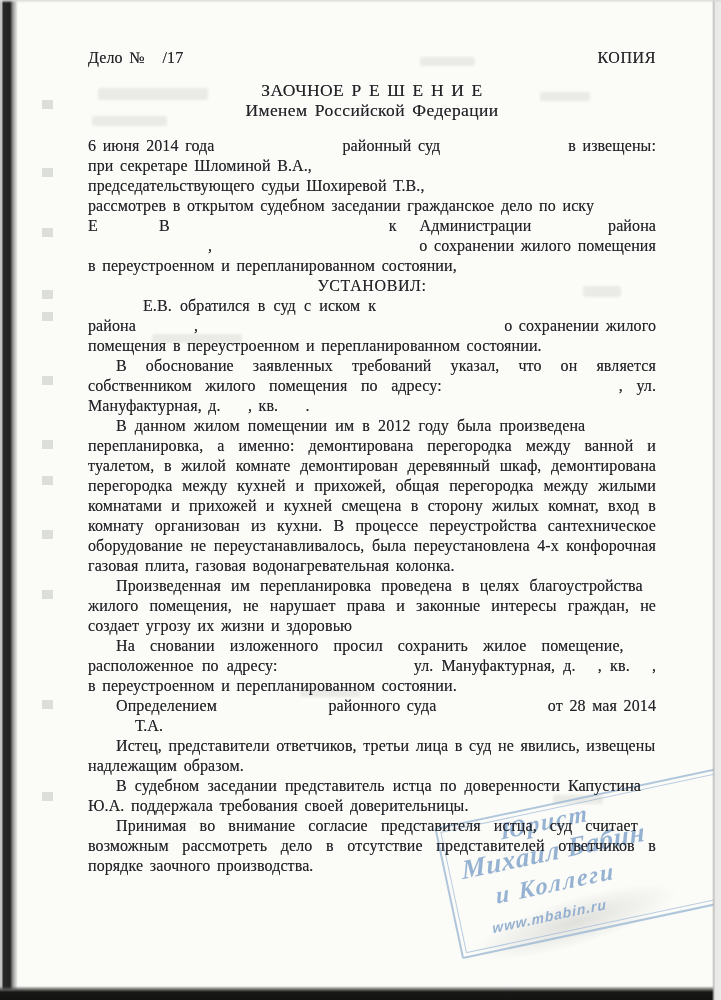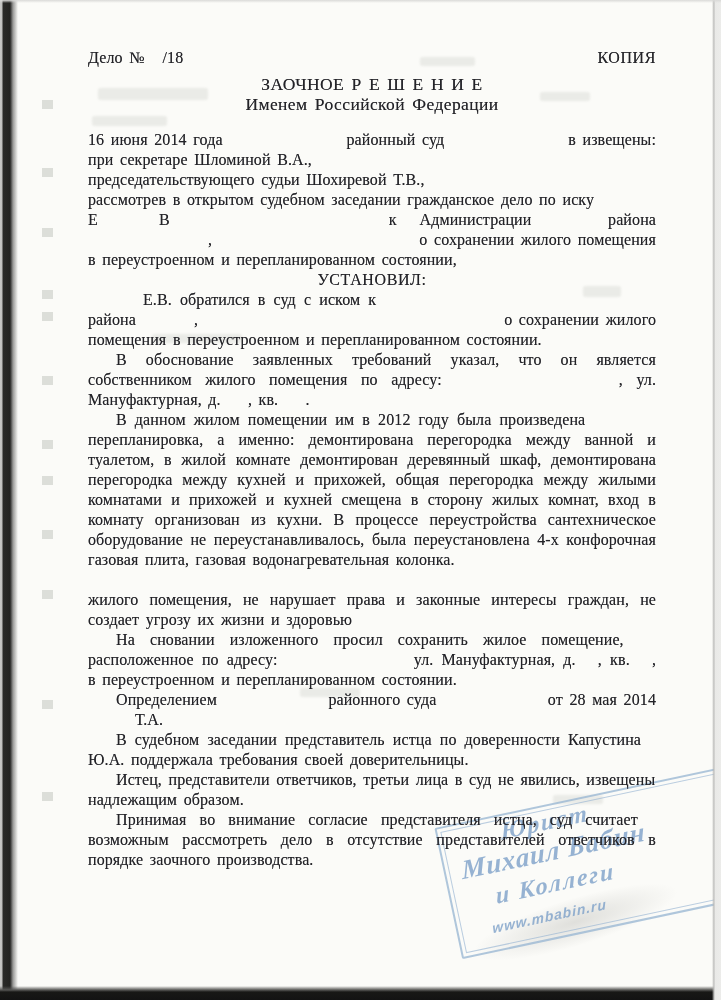--- a/index.html
+++ b/index.html
@@ -20,21 +20,21 @@
   .jp { text-align:justify; }
   .indent { text-indent:28px; }
   .center { text-align:center; }
   .title-line { font-size:17.5px; letter-spacing:0.4px; margin:0; }
   .heading { letter-spacing:0.6px; }
   .ws0 { word-spacing:2.5px; } .ws1 { word-spacing:1px; } .ws4 { word-spacing:4px; }
   .ws6 { word-spacing:6px; } .ws9 { word-spacing:9px; } .ws11 { word-spacing:11px; }  .gap-14 { width:14px; } .gap-18 { width:18px; }
   .gap-23 { width:23px; } .gap-28 { width:28px; } .gap-47 { width:47px; }
   .gap-55 { width:55px; } .gap-58 { width:58px; } .gap-61 { width:61px; }
   .gap-120{ width:120px;} .gap-150{ width:150px;} .gap-219{ width:219px; }
-  .mt16 { margin-top:16px; } .mt6 { margin-top:6px; }
+  .mt16 { margin-top:16px; } .mt6 { margin-top:12px; }
   
   .stamp {
     position:absolute; left:445px; top:795px; width:300px; height:130px;
     transform:rotate(-12deg); z-index:1;
     border:2px solid rgba(150,180,210,0.75); border-radius:2px;
   }
   .stamp-inner { position:absolute; inset:3px; border:1px solid rgba(150,180,210,0.65); }
   .stamp .st { position:absolute; font-style:italic; font-weight:bold;
     color:rgba(125,160,200,0.8); transform:skewX(-8deg); white-space:nowrap; }
   .st-top  { left:62px; top:2px;  font-size:24px; letter-spacing:2px; }
@@ -93,31 +93,31 @@
     <span class="st st-name">Михаил Бабин</span>
     <span class="st st-suf">и Коллеги</span>
     <span class="st st-url">www.mbabin.ru</span>
   </div>
 
   <div class="text-layer">
 
     <div class="row">
       <span>Дело №</span>
       <span class="sp gap-18"></span>
-      <span>/18</span>
+      <span>/17</span>
       <span class="flex"></span>
       <span class="heading">КОПИЯ</span>
     </div>
 
     <div class="center title-line mt6">ЗАОЧНОЕ Р Е Ш Е Н И Е</div>
     <div class="center title-line">Именем Российской Федерации</div>
 
     <div class="mt16">
       <div class="row">
-        <span>16 июня 2014 года</span>
+        <span>6 июня 2014 года</span>
         <span class="flex"></span>
         <span>районный суд</span>
         <span class="flex"></span>
         <span>в извещены:</span>
       </div>
       <div>при секретаре Шломиной В.А.,</div>
       <div>председательствующего судьи Шохиревой Т.В.,</div>
       <div>рассмотрев в открытом судебном заседании гражданское дело по иску</div>
       <div class="row">
         <span>Е</span>
@@ -154,42 +154,42 @@
         <span class="flex"></span>
         <span>о сохранении жилого</span>
       </div>
       <div>помещения в переустроенном и перепланированном состоянии.</div>
     </div>
 
     <p class="jp indent" style="margin:0"><span>В обоснование заявленных требований указал, что он является собственником жилого помещения по адресу:</span> <span class="sp gap-150"></span> <span>, ул. Мануфактурная, д.</span> <span class="sp gap-14"></span> <span>, кв.</span> <span class="sp gap-14"></span> <span>.</span></p>
 
     <p class="jp indent" style="margin:0"><span class="ws4">В данном жилом помещении им в 2012 году была произведена</span><br><span>перепланировка, а именно: демонтирована перегородка между ванной и туалетом, в жилой комнате демонтирован деревянный шкаф, демонтирована перегородка между кухней и прихожей, общая перегородка между жилыми комнатами и прихожей и кухней смещена в сторону жилых комнат, вход в комнату организован из кухни. В процессе переустройства сантехническое оборудование не переустанавливалось, была переустановлена 4-х конфорочная газовая плита, газовая водонагревательная колонка.</span></p>
 
-    <p class="jp indent" style="margin:0"><br><span>жилого помещения, не нарушает права и законные интересы граждан, не создает угрозу их жизни и здоровью</span></p>
+    <p class="jp indent" style="margin:0"><span class="ws6">Произведенная им перепланировка проведена в целях благоустройства</span><br><span>жилого помещения, не нарушает права и законные интересы граждан, не создает угрозу их жизни и здоровью</span></p>
 
     <p class="jp indent" style="margin:0"><span class="ws11">На сновании изложенного просил сохранить жилое помещение,</span><br><span>расположенное по адресу:</span> <span class="sp gap-120"></span> <span>ул. Мануфактурная, д.</span> <span class="sp gap-14"></span><span>, кв.</span> <span class="sp gap-14"></span><span>, в переустроенном и перепланированном состоянии.</span></p>
 
     <div>
       <div class="row">
         <span class="sp gap-28"></span>
         <span>Определением</span>
         <span class="flex"></span>
         <span>районного суда</span>
         <span class="flex"></span>
         <span>от 28 мая 2014</span>
       </div>
       <div class="row">
         <span class="sp gap-47"></span>
         <span>Т.А.</span>
       </div>
     </div>
 
+    <p class="jp indent" style="margin:0"><span class="ws0">Истец, представители ответчиков, третьи лица в суд не явились, извещены</span><br><span>надлежащим образом.</span></p>
+
     <p class="jp indent" style="margin:0"><span class="ws4">В судебном заседании представитель истца по доверенности Капустина</span><br><span>Ю.А. поддержала требования своей доверительницы.</span></p>
-
-    <p class="jp indent" style="margin:0"><span class="ws0">Истец, представители ответчиков, третьи лица в суд не явились, извещены</span><br><span>надлежащим образом.</span></p>
 
     <p class="jp indent" style="margin:0"><span class="ws9">Принимая во внимание согласие представителя истца, суд считает</span><br><span>возможным рассмотреть дело в отсутствие представителей ответчиков в порядке заочного производства.</span></p>
 
   </div>
 
   <div class="edge-left"></div>
   <div class="edge-bottom"></div>
   <div class="edge-right"></div>
   <div class="edge-top"></div>
 

